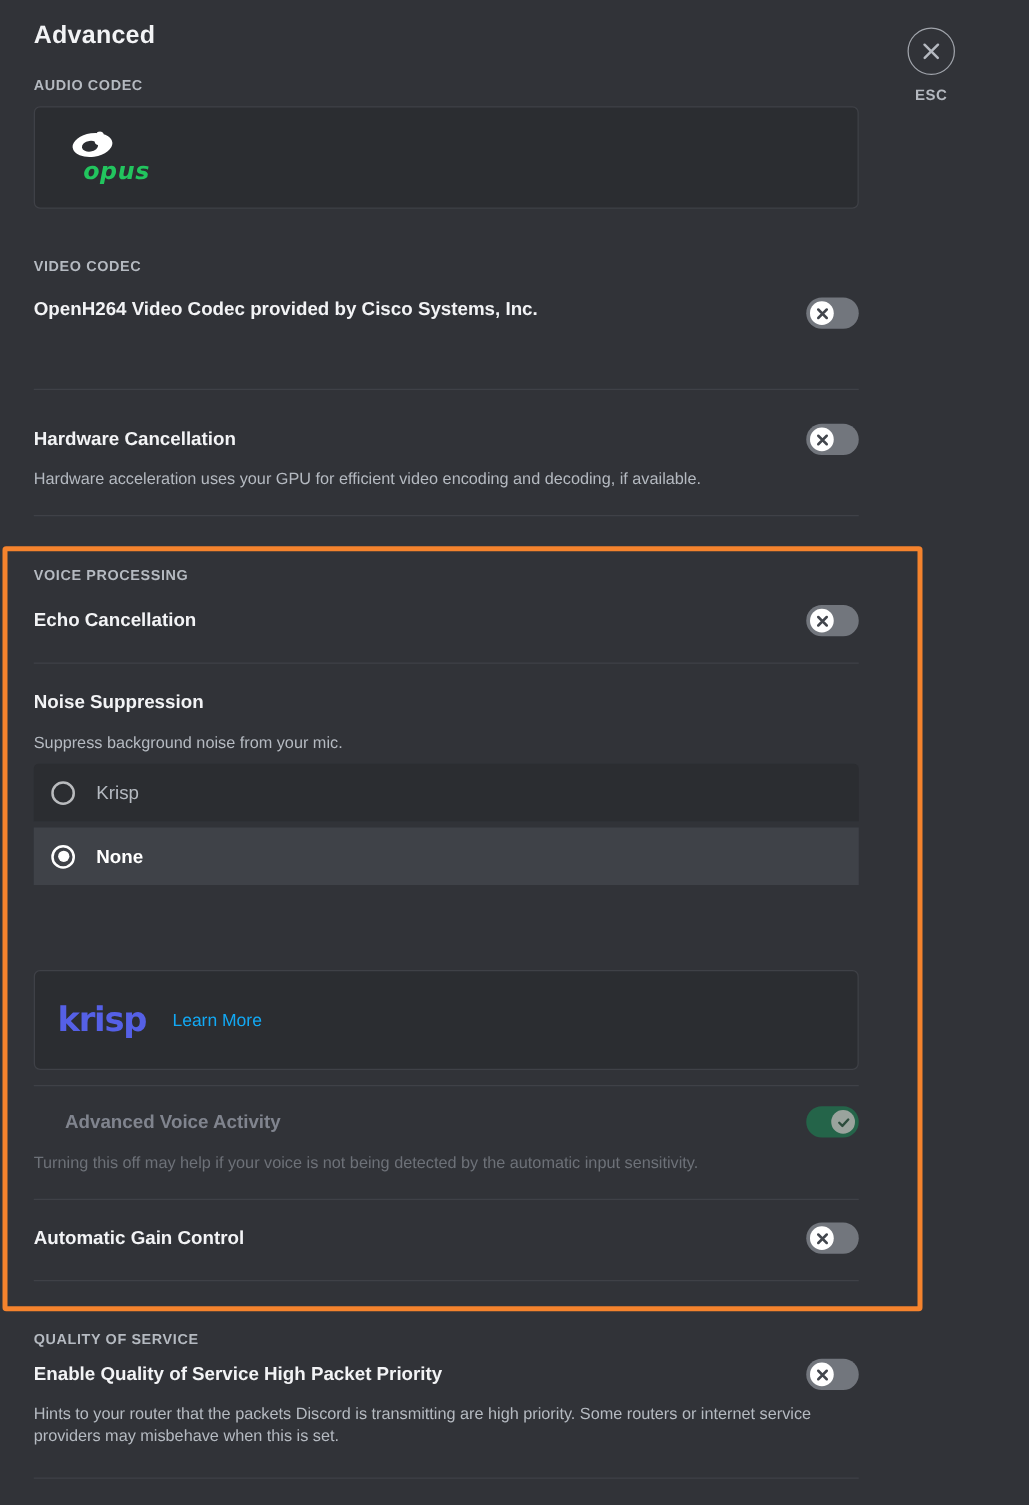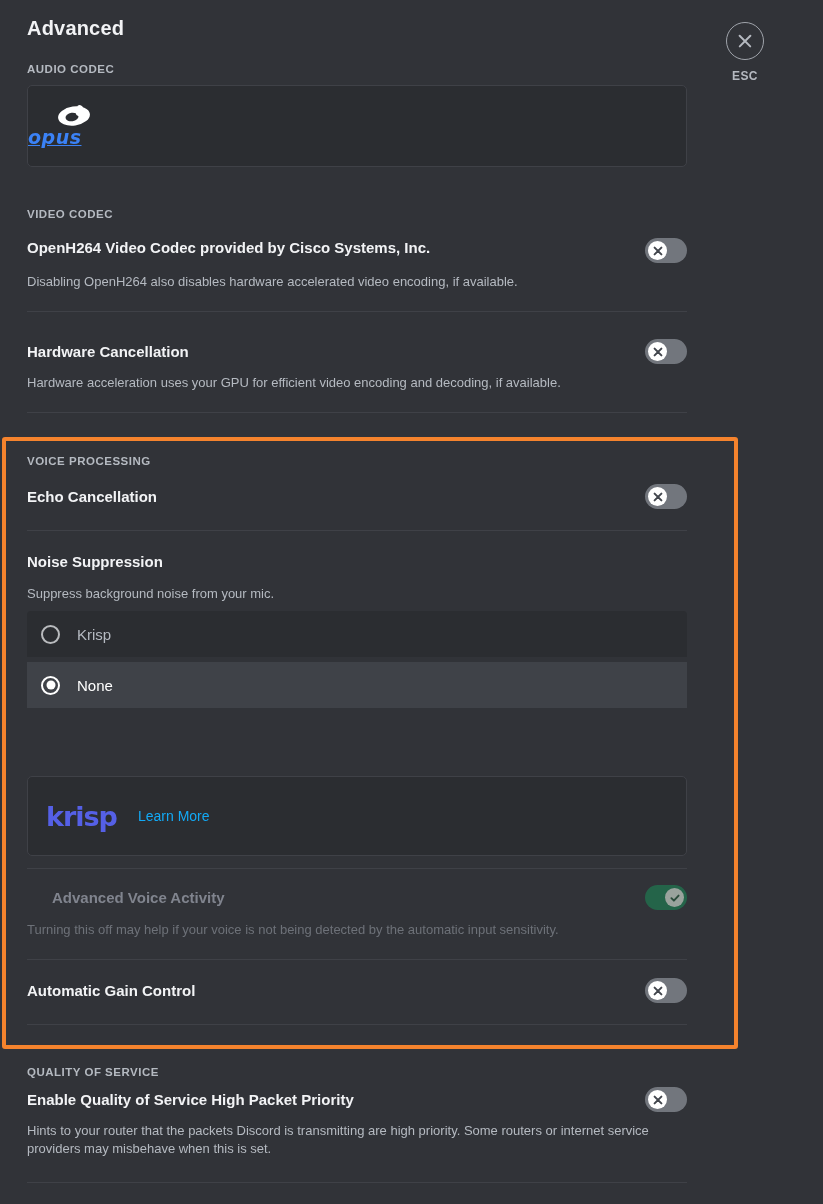--- a/index.html
+++ b/index.html
@@ -145,21 +145,21 @@
     transform: translate(-50%,-50%);
     width: 9px; height: 9px;
     border-radius: 50%;
     background: #ffffff;
   }
   .radio-label {
     margin-left: 17px;
     font-size: 15px;
     color: #b5bac1;
   }
-  .radio-row.selected .radio-label { color: #ffffff; font-weight: normal; }
+  .radio-row.selected .radio-label { color: #ffffff; font-weight: bold; }
 
   
   .krisp-card {
     height: 80px;
     display: flex;
     align-items: center;
     padding-left: 18px;
   }
   .krisp-logo {
     font-size: 27px;
@@ -178,23 +178,22 @@
 
   
   .opus-card {
     height: 82px;
     display: flex;
     align-items: center;
   }
   .opus-logo {
     width: 92px;
     flex: 0 0 auto;
-    text-align: left;
-    color: #3b82f6;
-    text-decoration: underline;
+    text-align: right;
+    color: #22c55e;
   }
   .opus-word {
     font-size: 19px;
     font-weight: bold;
     font-style: italic;
     letter-spacing: 0.5px;
     line-height: 1;
     margin-top: 1px;
     font-family: "DejaVu Sans", sans-serif;
   }
@@ -244,21 +243,20 @@
   <div style="position:absolute; left:27px; top:208px;" class="section-head">VIDEO CODEC</div>
 
   <div style="position:absolute; left:27px; top:239px;" class="row-title">OpenH264 Video Codec provided by Cisco Systems, Inc.</div>
   <div class="toggle" style="left:645px; top:238px;">
     <div class="knob">
       <svg width="12" height="12" viewBox="0 0 12 12">
         <path d="M2.6 2.6 L9.4 9.4 M9.4 2.6 L2.6 9.4" stroke="#42464d" stroke-width="2" stroke-linecap="round"></path>
       </svg>
     </div>
   </div>
-  <div style="position:absolute; left:27px; top:273px; width:640px;" class="row-desc">Disabling OpenH264 also disables hardware accelerated video encoding, if available.</div>
   <div class="divider" style="position:absolute; left:27px; top:311px; width:660px;"></div>
 
   <div style="position:absolute; left:27px; top:343px;" class="row-title">Hardware Cancellation</div>
   <div class="toggle" style="left:645px; top:339px;">
     <div class="knob">
       <svg width="12" height="12" viewBox="0 0 12 12">
         <path d="M2.6 2.6 L9.4 9.4 M9.4 2.6 L2.6 9.4" stroke="#42464d" stroke-width="2" stroke-linecap="round"></path>
       </svg>
     </div>
   </div>

